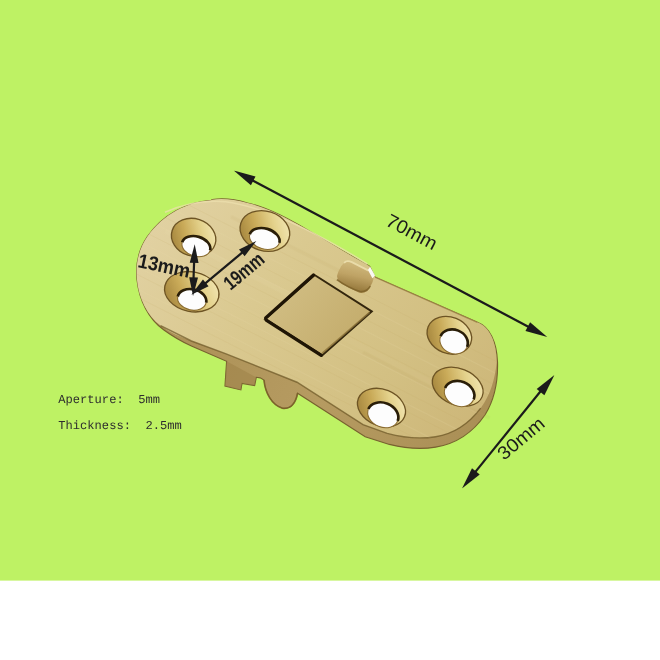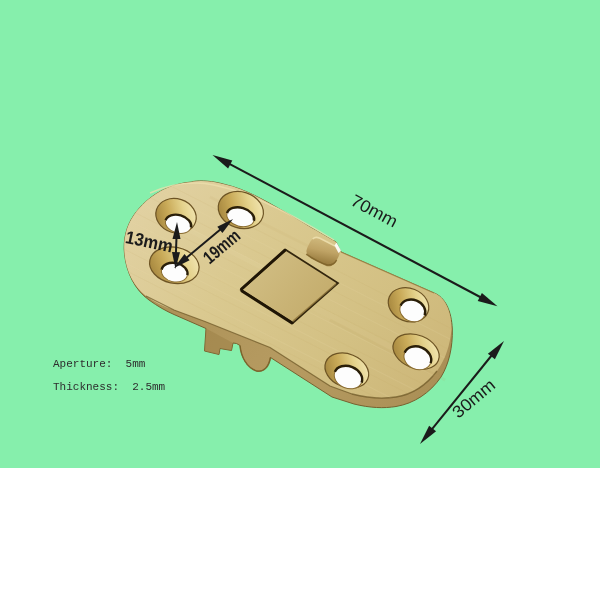--- a/index.html
+++ b/index.html
@@ -1,16 +1,16 @@
 <!DOCTYPE html>
 <html><head>
 <meta charset="utf-8">
 <style>
 html,body{margin:0;padding:0;background:#ffffff;}
-#stage{position:relative;width:600px;height:468px;background:#86efac;overflow:hidden;}
+#stage{position:relative;width:600px;height:528px;background:#bef264;overflow:hidden;}
 svg{position:absolute;left:0;top:0;}
 text{font-family:"Liberation Sans",sans-serif;}
 .mono{font-family:"Liberation Mono",monospace;}
 </style>
 </head>
 <body>
 
 <div id="stage">
 <svg width="600" height="600" viewBox="0 0 600 600">
 <defs>

